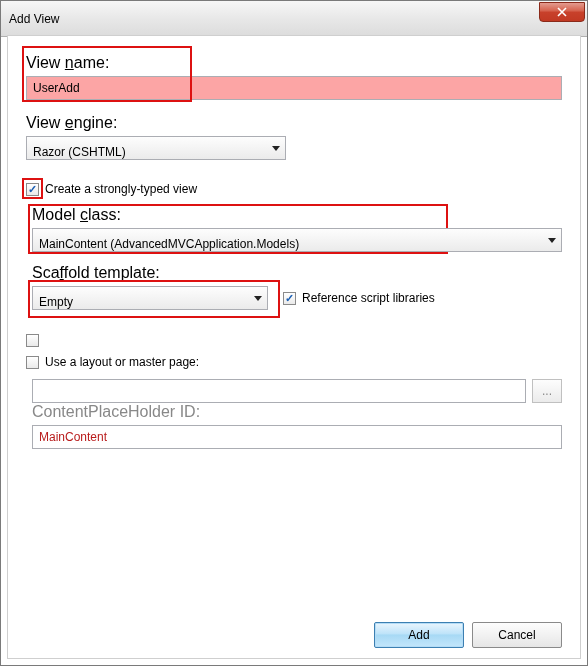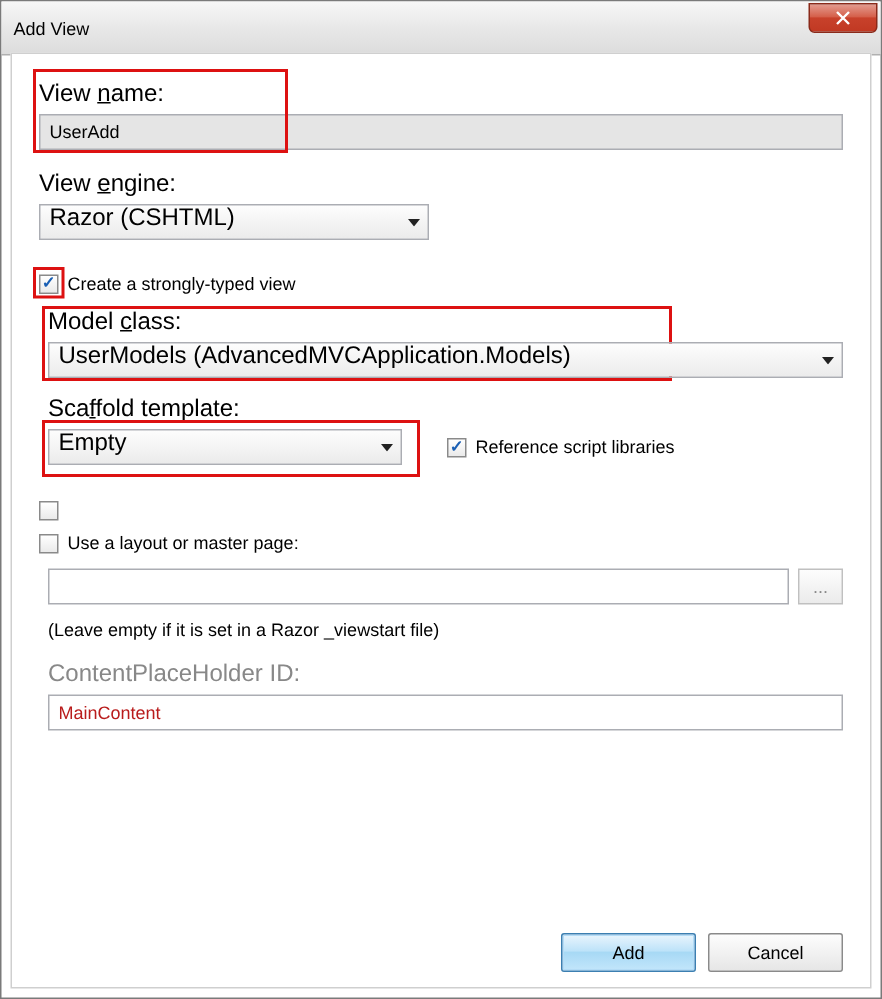--- a/index.html
+++ b/index.html
@@ -62,39 +62,39 @@
   .field-group { margin-bottom: 8px; }
   .label { font-size: 16px; color: #000; margin-bottom: 4px; display: block; }
   .label .mn { text-decoration: underline; }
   .text-input {
     width: 100%;
     height: 24px;
     border: 1px solid #abadb3;
     padding: 2px 6px;
     font-size: 12px;
     font-family: inherit;
-    background: #e5e5e5;
+    background: #fca5a5;
   }
   .text-input[disabled] {
     color: #b91c1c;
     background: #fff;
   }
   .select-wrap {
     position: relative;
     display: inline-block;
   }
   .select-wrap.full { display: block; }
   .select-box {
     height: 24px;
     border: 1px solid #abadb3;
     background: linear-gradient(to bottom, #fdfdfd, #ebebeb);
     display: flex;
-    align-items: flex-start;
+    align-items: flex-end;
     padding: 0 6px;
-    font-size: 16px;
+    font-size: 12px;
     cursor: default;
   }
   .select-arrow {
     position: absolute;
     right: 1px;
     top: 1px;
     bottom: 1px;
     width: 18px;
     display: flex;
     align-items: center;
@@ -121,21 +121,21 @@
     color: #1a5fb4;
     font-weight: bold;
   }
   .indent { margin-left: 6px; }
   .hl-red-pos { position: relative; }
   .hl-overlay {
     border: 2px solid #d11;
     position: absolute;
     pointer-events: none;
   }
-  .row-flex { display: flex; align-items: center; gap: 30px; }
+  .row-flex { display: flex; align-items: center; gap: 15px; }
   .disabled-lbl { color: #888; }
   .layout-path-row {
     display: flex;
     align-items: stretch;
     gap: 6px;
     margin-top: 10px;
   }
   .browse-btn {
     width: 30px;
     border: 1px solid #c0c0c0;
@@ -214,21 +214,21 @@
       </div>
     </div>
 
     <div class="indent" style="margin-top:10px;">
 
       <div class="field-group hl-red-pos">
         <div class="hl-overlay" style="left:-4px; top:-2px; width:420px; height:50px;"></div>
         <label class="label">Model <span class="mn">c</span>lass:</label>
         <div class="select-wrap full">
           <div class="select-box" style="width:100%;">
-            <span>UserModels (AdvancedMVCApplication.Models)</span>
+            <span>MainContent (AdvancedMVCApplication.Models)</span>
             <div class="select-arrow">
               <svg viewBox="0 0 8 5">
                   <path d="M0 0 L4 5 L8 0 Z" fill="#222"></path>
                 </svg>
             </div>
           </div>
         </div>
       </div>
 
       <div class="field-group" style="margin-top:12px;">
@@ -263,21 +263,20 @@
       <span><span class="mn">U</span>se a layout or master page:</span>
     </div>
 
     <div class="indent">
       <div class="layout-path-row">
         <input class="text-input" type="text" disabled="" style="flex: 1 1 0%;" value="">
         <div class="browse-btn">
           <span>...</span>
         </div>
       </div>
-      <div class="hint">(Leave empty if it is set in a Razor _viewstart file)</div>
 
       <label class="label disabled-lbl">ContentPlaceHolder ID:</label>
       <input class="text-input" type="text" disabled="" value="MainContent" style="">
     </div>
 
     <div class="button-bar">
       <button class="btn primary">
           <span><span class="mn">A</span>dd</span>
         </button>
       <button class="btn">

